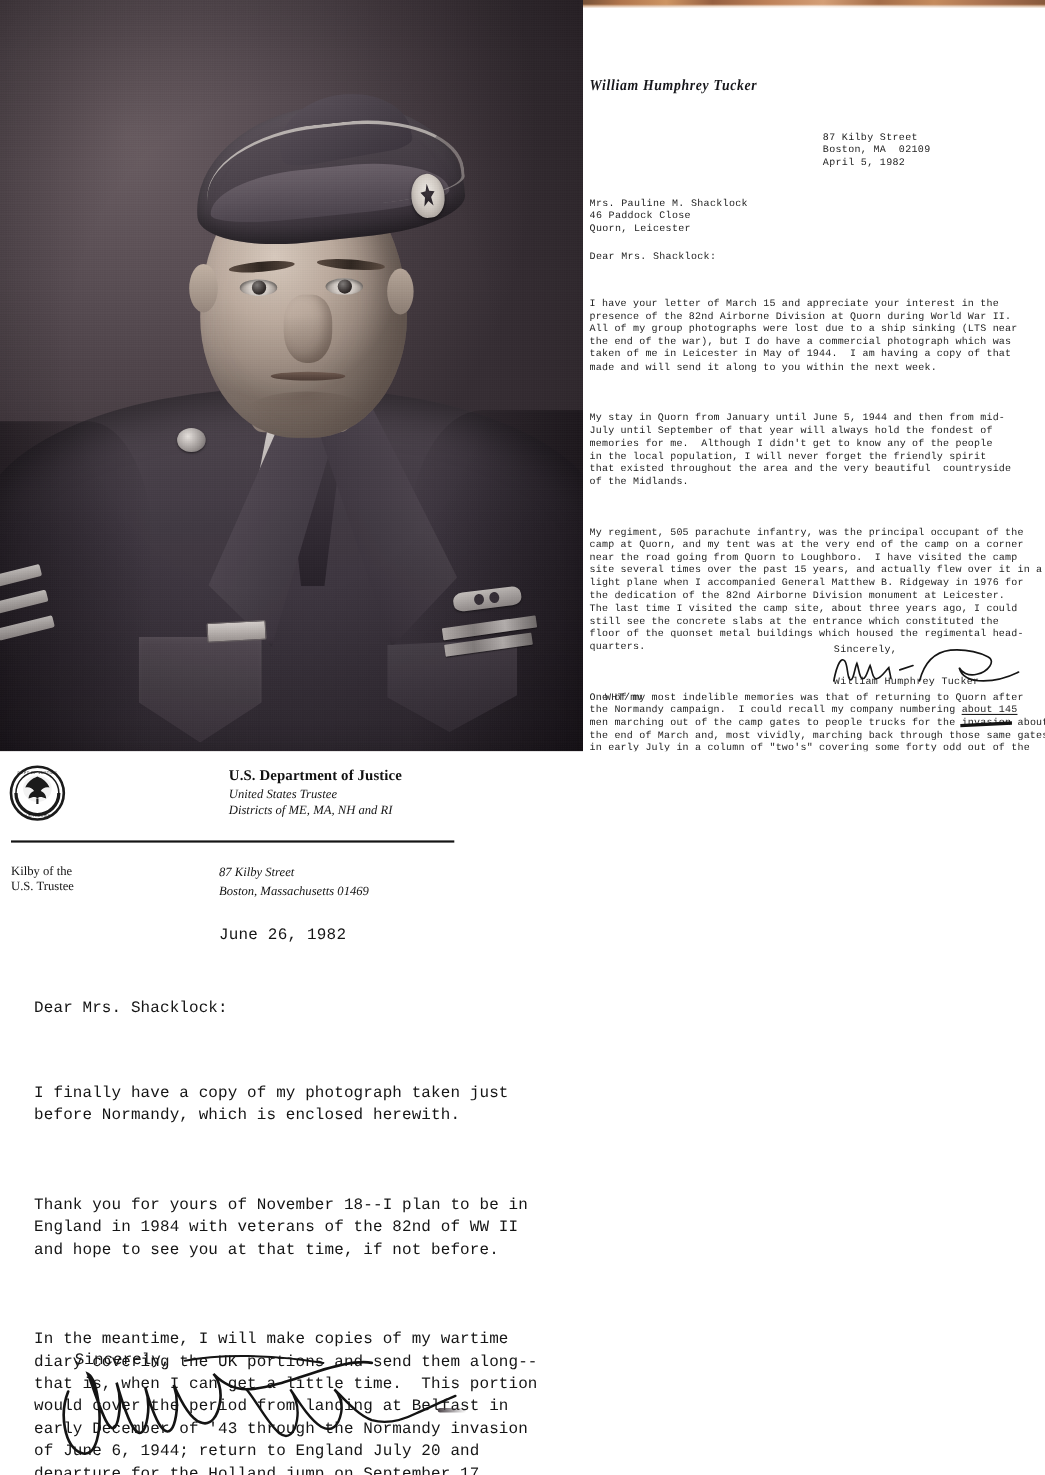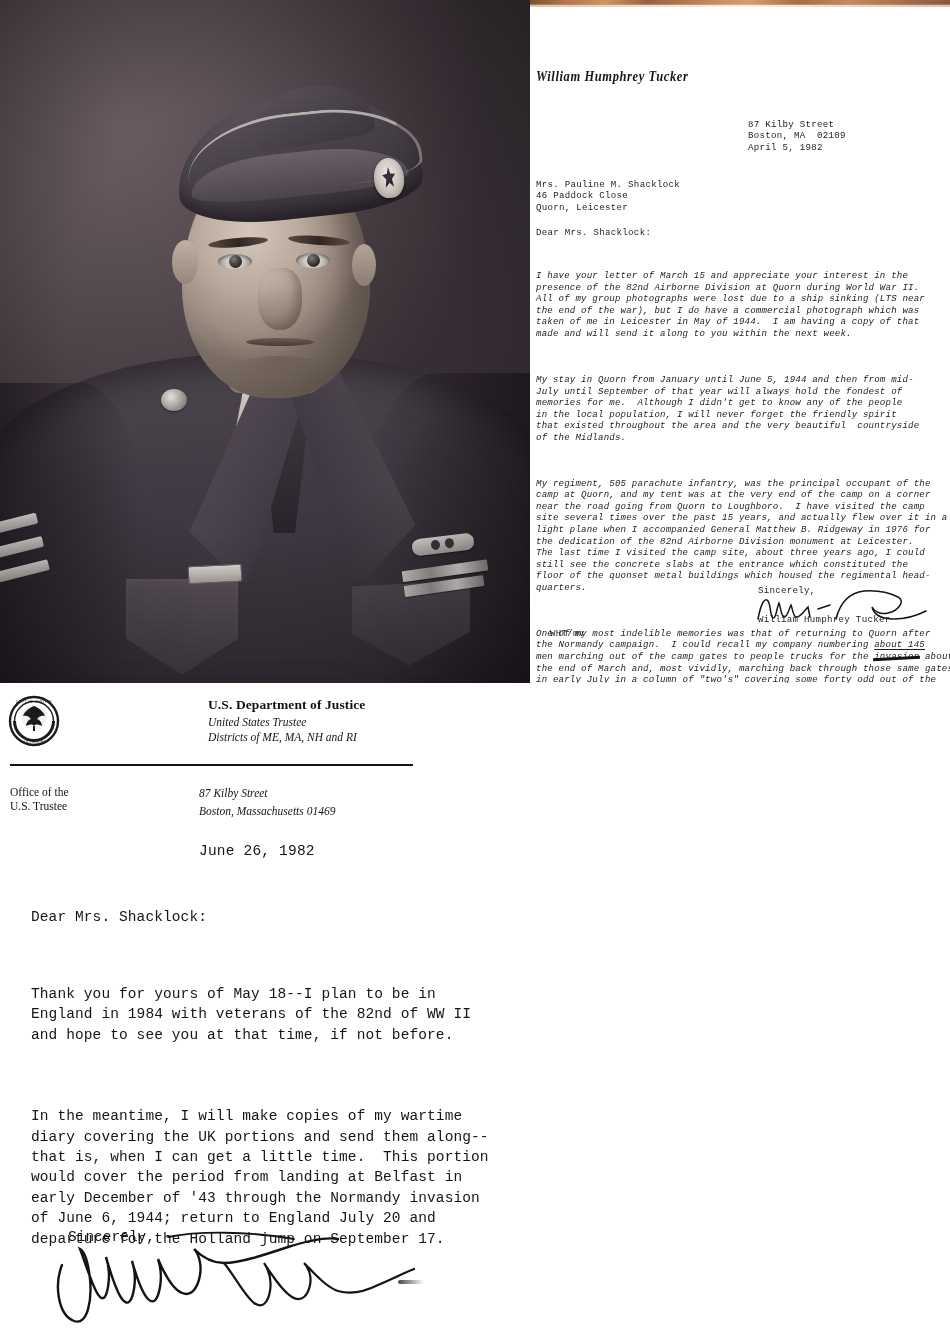--- a/index.html
+++ b/index.html
@@ -462,21 +462,21 @@
   }
   .l1-body {
     position: absolute;
     left: 6px;
     top: 240px;
     width: 412px;
     font-size: 9.1px;
     line-height: 11.55px;
     letter-spacing: .18px;
   }
-  .l1-body p { margin: 0 0 11.5px 0; font-style: italic; }
+  .l1-body p { margin: 0 0 11.5px 0; }
   .l1-strike {
     position: relative;
     display: inline-block;
     color: #1d1d1d;
   }
   .l1-strike::after {
     content: "";
     position: absolute;
     left: -1px; right: -1px; top: 48%;
     height: 3px;
@@ -775,34 +775,36 @@
       <text x="26" y="8.4" font-family="Liberation Sans, sans-serif" font-size="3.6" fill="#1b1b1b" text-anchor="middle" letter-spacing="0.3">DEPT OF JUSTICE</text>
       <text x="26" y="47.5" font-family="Liberation Sans, sans-serif" font-size="3.4" fill="#1b1b1b" text-anchor="middle">U.S. TRUSTEE</text>
     </svg>
 
     <div class="doj-title">U.S. Department of Justice</div>
     <div class="doj-sub1">United States Trustee</div>
     <div class="doj-sub2">Districts of ME, MA, NH and RI</div>
 
     <div class="doj-rule"></div>
 
-    <div class="office-of typed-serif" style="white-space:pre;">Office of the
+    <div class="office-of typed-serif" style="white-space:pre;">Kilby of the
 U.S. Trustee</div>
 
     <div class="addr2">
       <div>87 Kilby Street</div>
       <div>Boston, Massachusetts 01469</div>
     </div>
 
     <div class="l2-date">June 26, 1982</div>
 
     <div class="l2-salutation">Dear Mrs. Shacklock:</div>
 
     <div class="l2-body">
-      <p>Thank you for yours of May 18--I plan to be in
+      <p>I finally have a copy of my photograph taken just
+before Normandy, which is enclosed herewith.</p>
+      <p>Thank you for yours of November 18--I plan to be in
 England in 1984 with veterans of the 82nd of WW II
 and hope to see you at that time, if not before.</p>
       <p>In the meantime, I will make copies of my wartime
 diary covering the UK portions and send them along--
 that is, when I can get a little time.  This portion
 would cover the period from landing at Belfast in
 early December of '43 through the Normandy invasion
 of June 6, 1944; return to England July 20 and
 departure for the Holland jump on September 17.</p>
       

